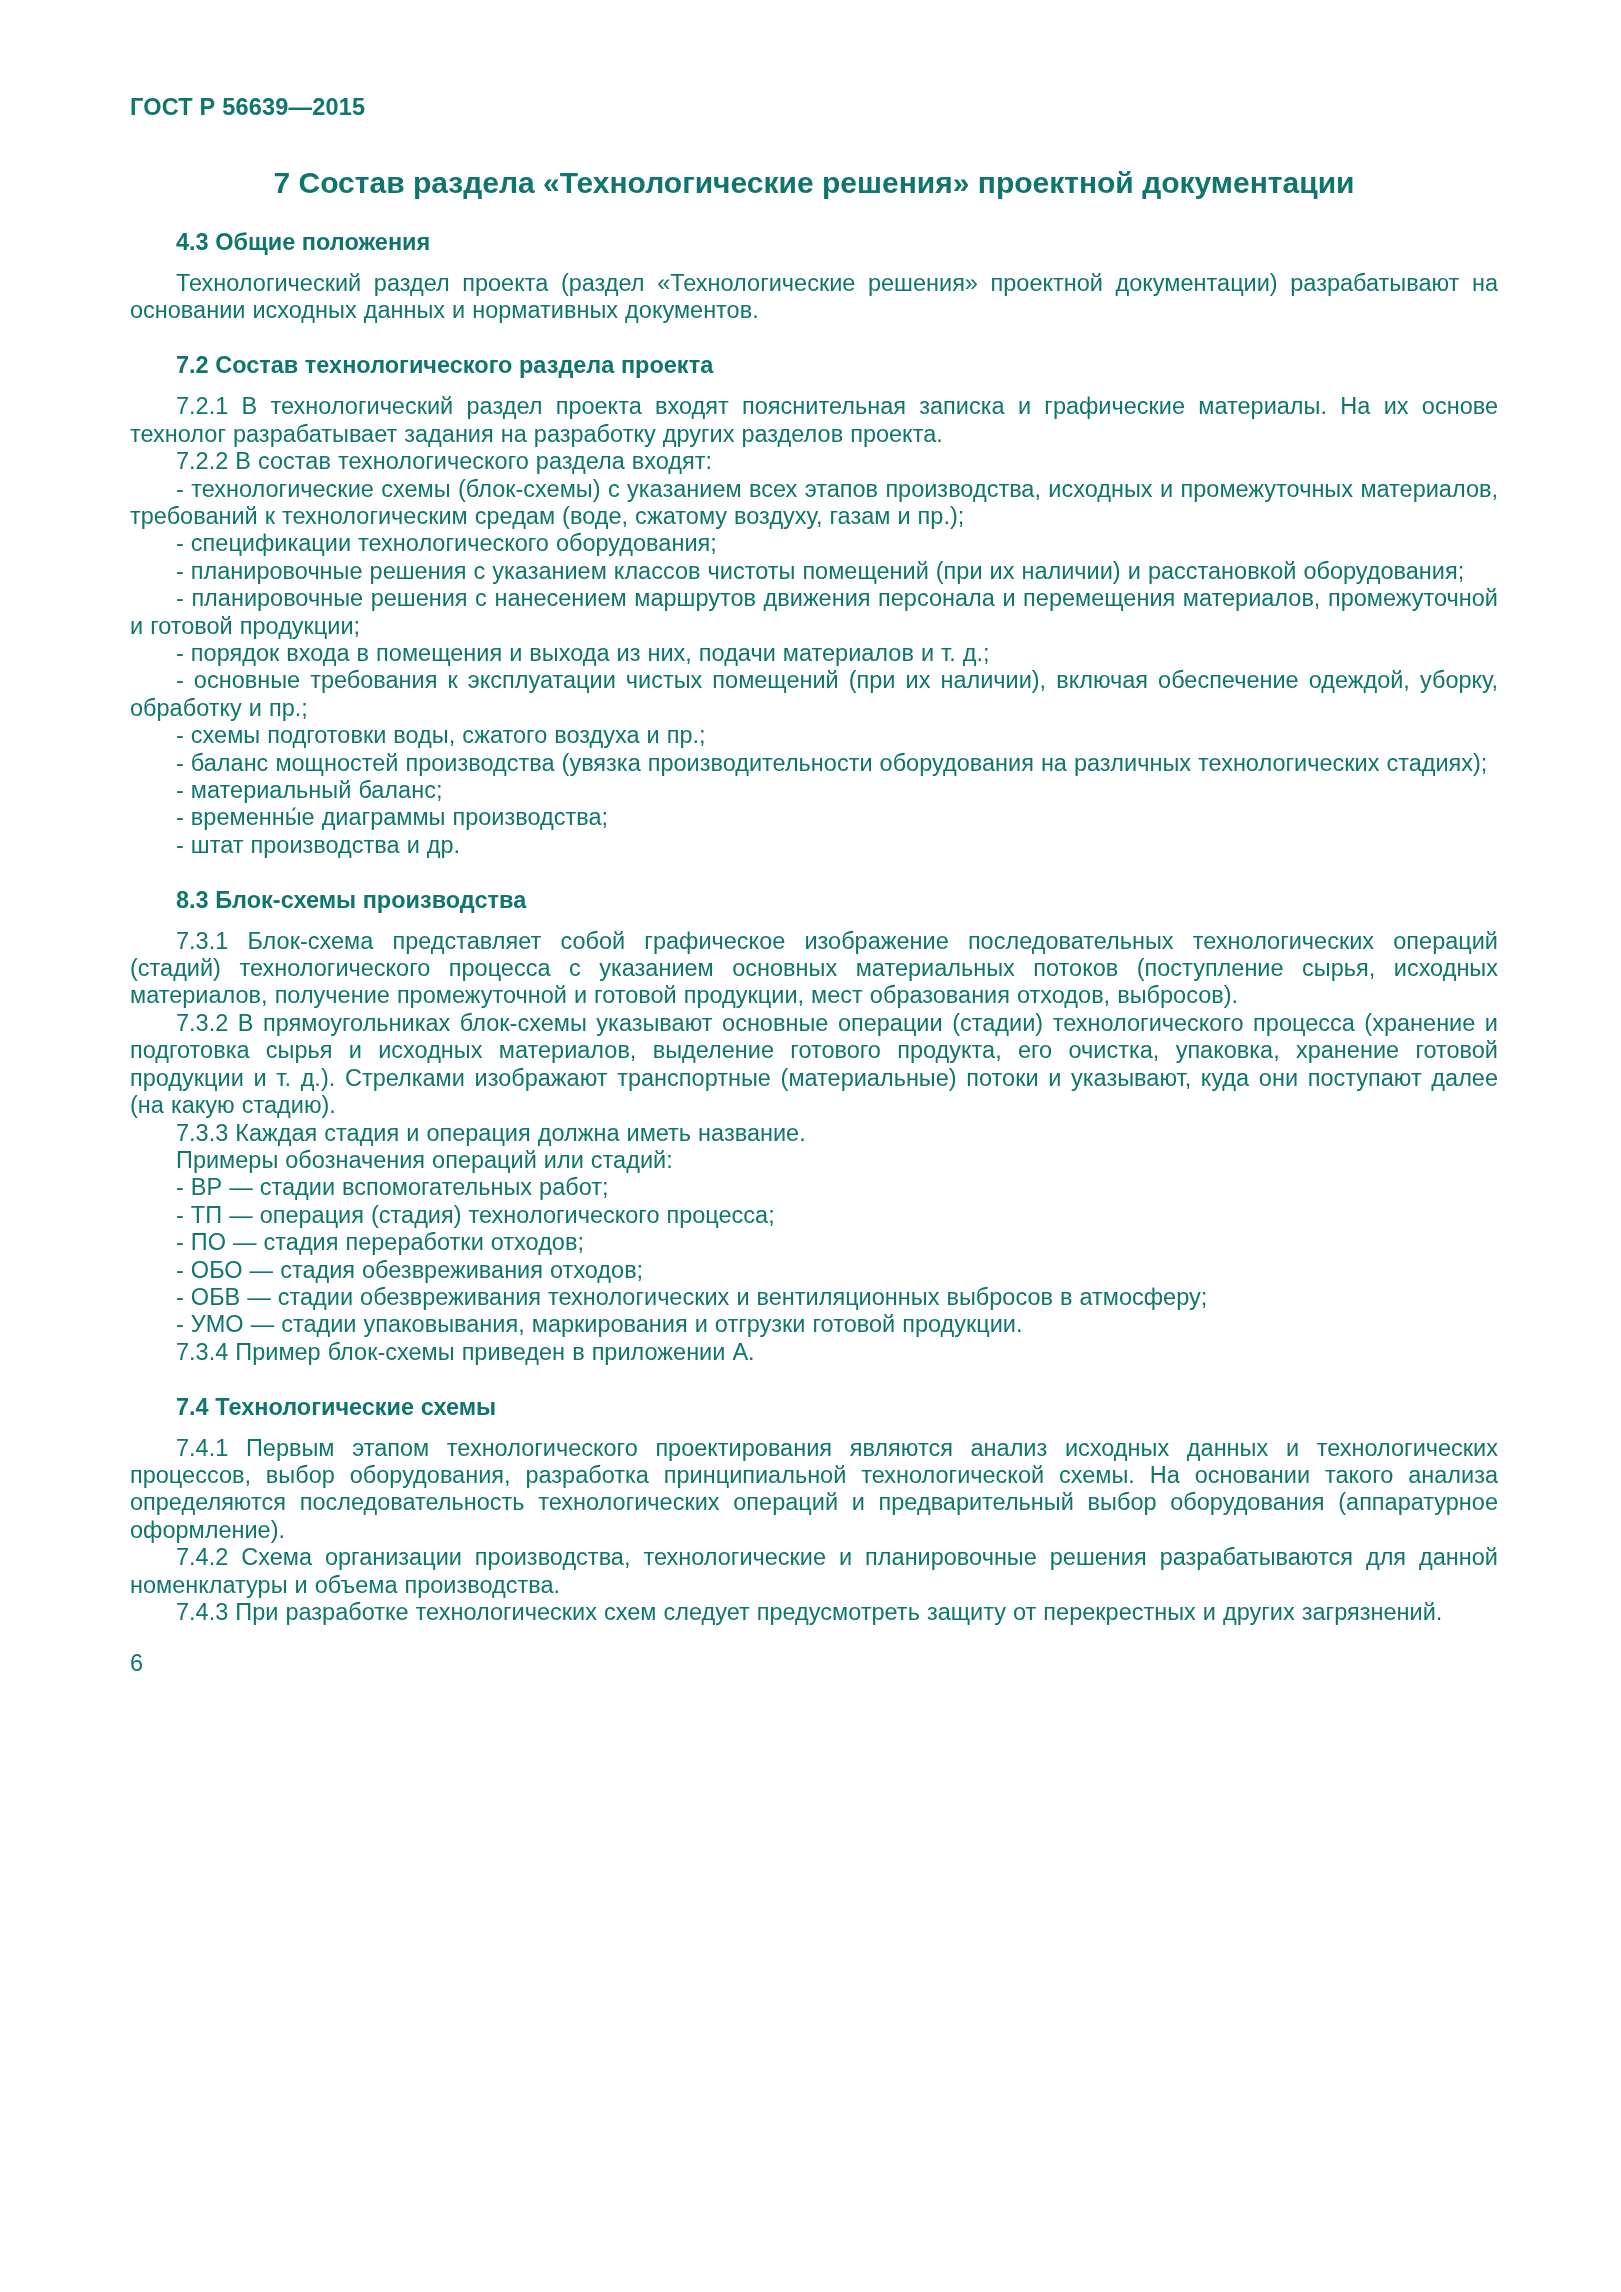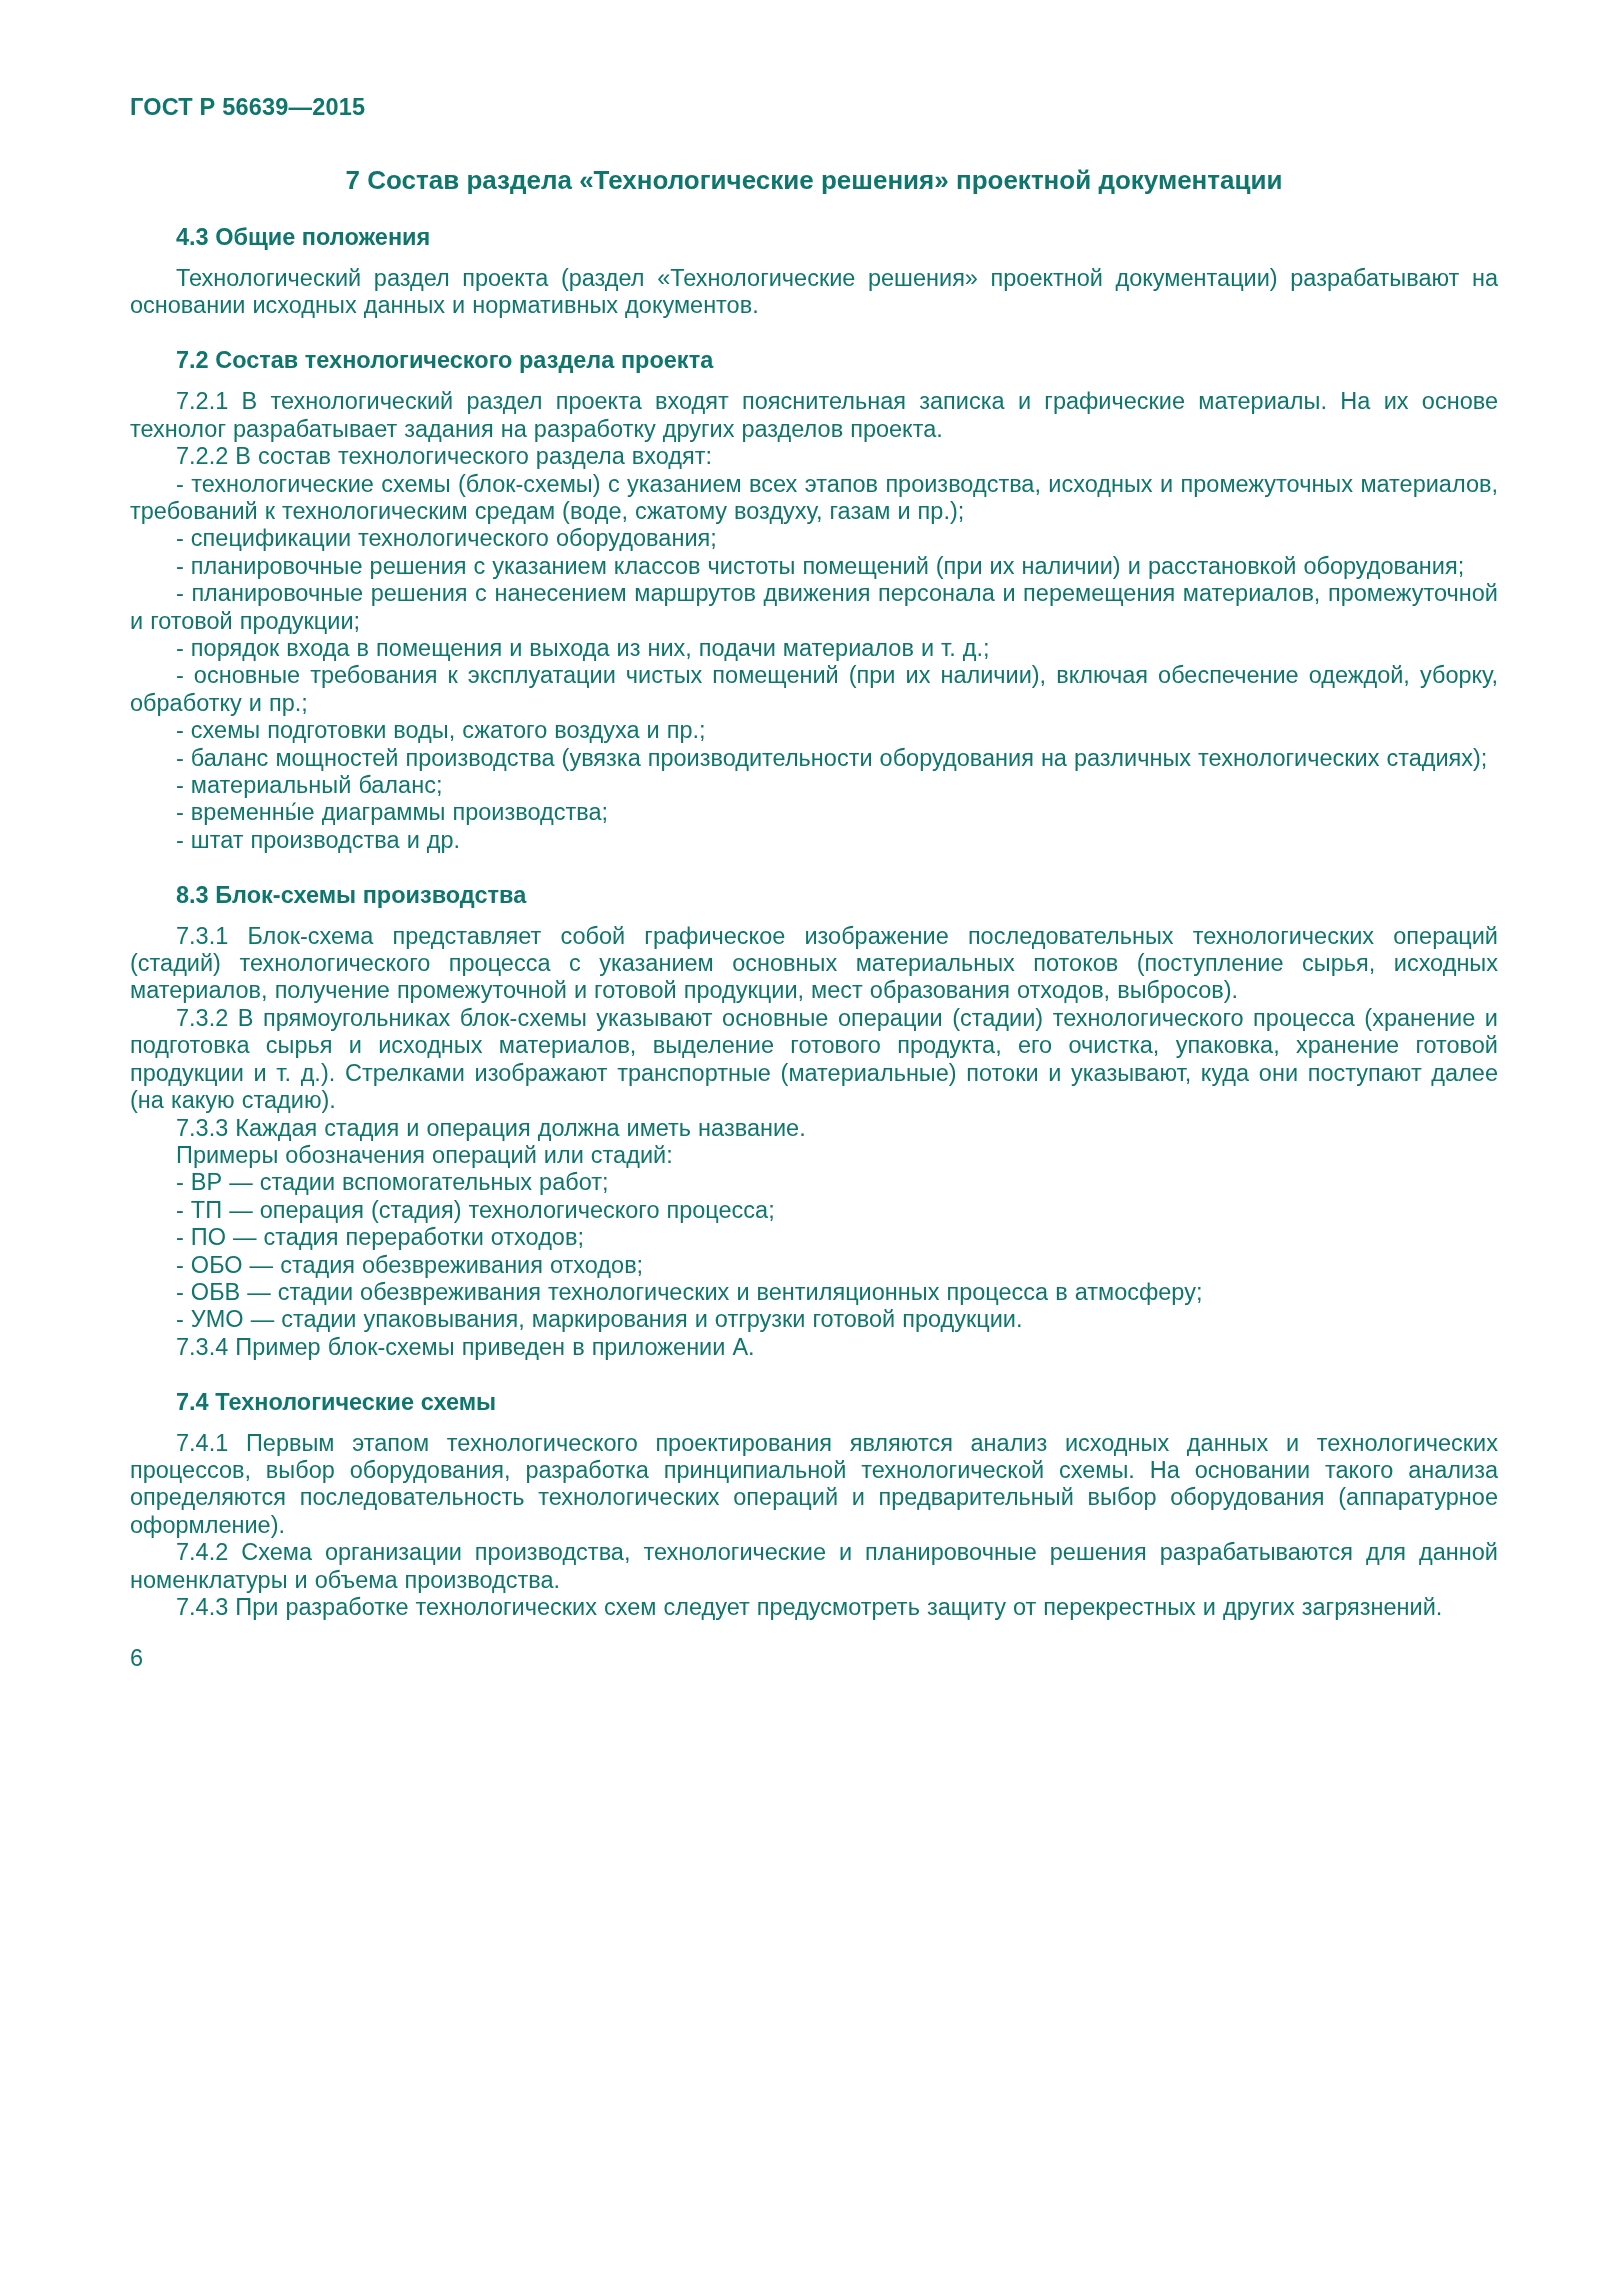--- a/index.html
+++ b/index.html
@@ -19,21 +19,21 @@
     font-family: "Liberation Sans", "DejaVu Sans", sans-serif;
     padding: 94px 123px 0 130px;
     overflow: hidden;
   }
   .running-header {
     font-size: 23.5px;
     font-weight: bold;
     letter-spacing: 0.2px;
   }
   .doc-title {
-    font-size: 26px;
+    font-size: 30px;
     font-weight: bold;
     text-align: center;
     margin: 43px 9.8px 9.8px 9.8px;
     line-height: 1.25;
   }
   .content {
     margin-top: 17.6px;
   }
   .content .heading {
     font-size: 23.5px;
@@ -83,21 +83,21 @@
       <p class="list-item">- штат производства и др.</p>
       <h2 class="heading">8.3 Блок-схемы производства</h2>
       <p class="paragraph">7.3.1 Блок-схема представляет собой графическое изображение последовательных технологических операций (стадий) технологического процесса с указанием основных материальных потоков (поступление сырья, исходных материалов, получение промежуточной и готовой продукции, мест образования отходов, выбросов).</p>
       <p class="paragraph">7.3.2 В прямоугольниках блок-схемы указывают основные операции (стадии) технологического процесса (хранение и подготовка сырья и исходных материалов, выделение готового продукта, его очистка, упаковка, хранение готовой продукции и т. д.). Стрелками изображают транспортные (материальные) потоки и указывают, куда они поступают далее (на какую стадию).</p>
       <p class="paragraph">7.3.3 Каждая стадия и операция должна иметь название.</p>
       <p class="paragraph">Примеры обозначения операций или стадий:</p>
       <p class="list-item">- ВР — стадии вспомогательных работ;</p>
       <p class="list-item">- ТП — операция (стадия) технологического процесса;</p>
       <p class="list-item">- ПО — стадия переработки отходов;</p>
       <p class="list-item">- ОБО — стадия обезвреживания отходов;</p>
-      <p class="list-item">- ОБВ — стадии обезвреживания технологических и вентиляционных процесса в атмосферу;</p>
+      <p class="list-item">- ОБВ — стадии обезвреживания технологических и вентиляционных выбросов в атмосферу;</p>
       <p class="list-item">- УМО — стадии упаковывания, маркирования и отгрузки готовой продукции.</p>
       <p class="paragraph">7.3.4 Пример блок-схемы приведен в приложении А.</p>
       <h2 class="heading">7.4 Технологические схемы</h2>
       <p class="paragraph">7.4.1 Первым этапом технологического проектирования являются анализ исходных данных и технологических процессов, выбор оборудования, разработка принципиальной технологической схемы. На основании такого анализа определяются последовательность технологических операций и предварительный выбор оборудования (аппаратурное оформление).</p>
       <p class="paragraph">7.4.2 Схема организации производства, технологические и планировочные решения разрабатываются для данной номенклатуры и объема производства.</p>
       <p class="paragraph">7.4.3 При разработке технологических схем следует предусмотреть защиту от перекрестных и других загрязнений.</p>
     </div>
 
   <div class="page-number">6</div>
 </div>

